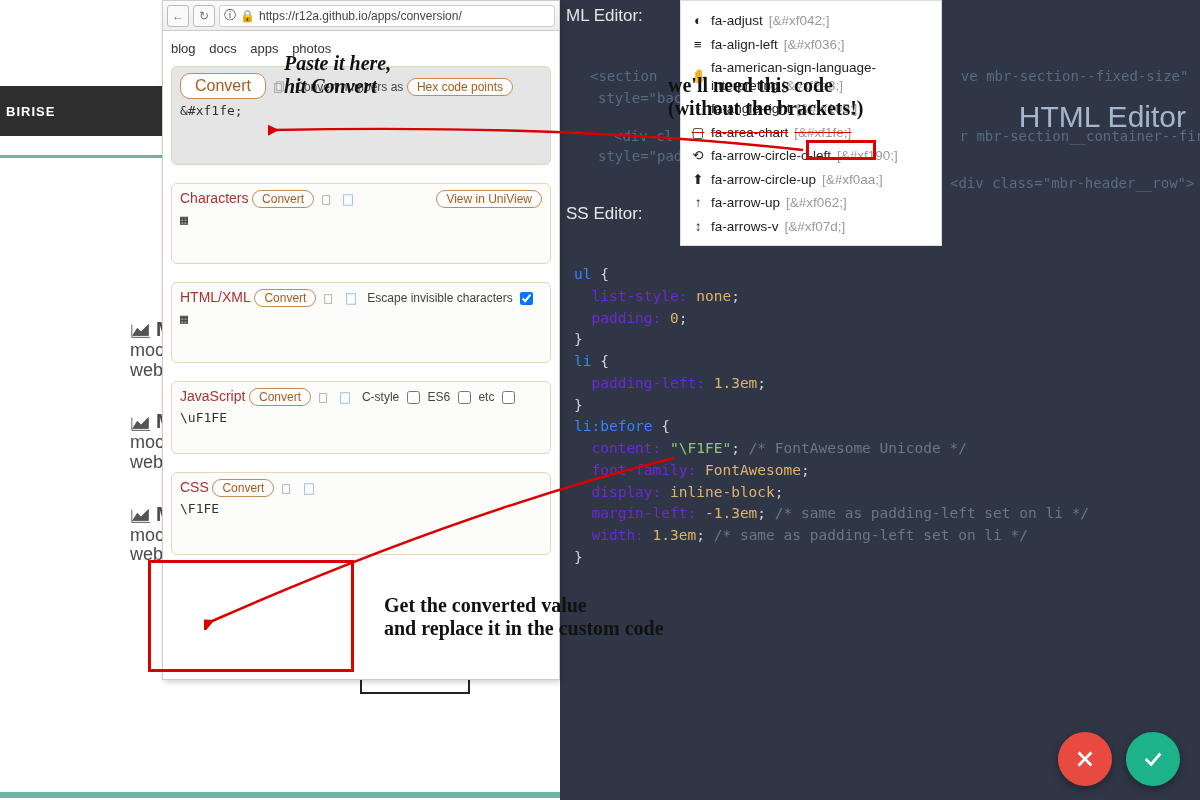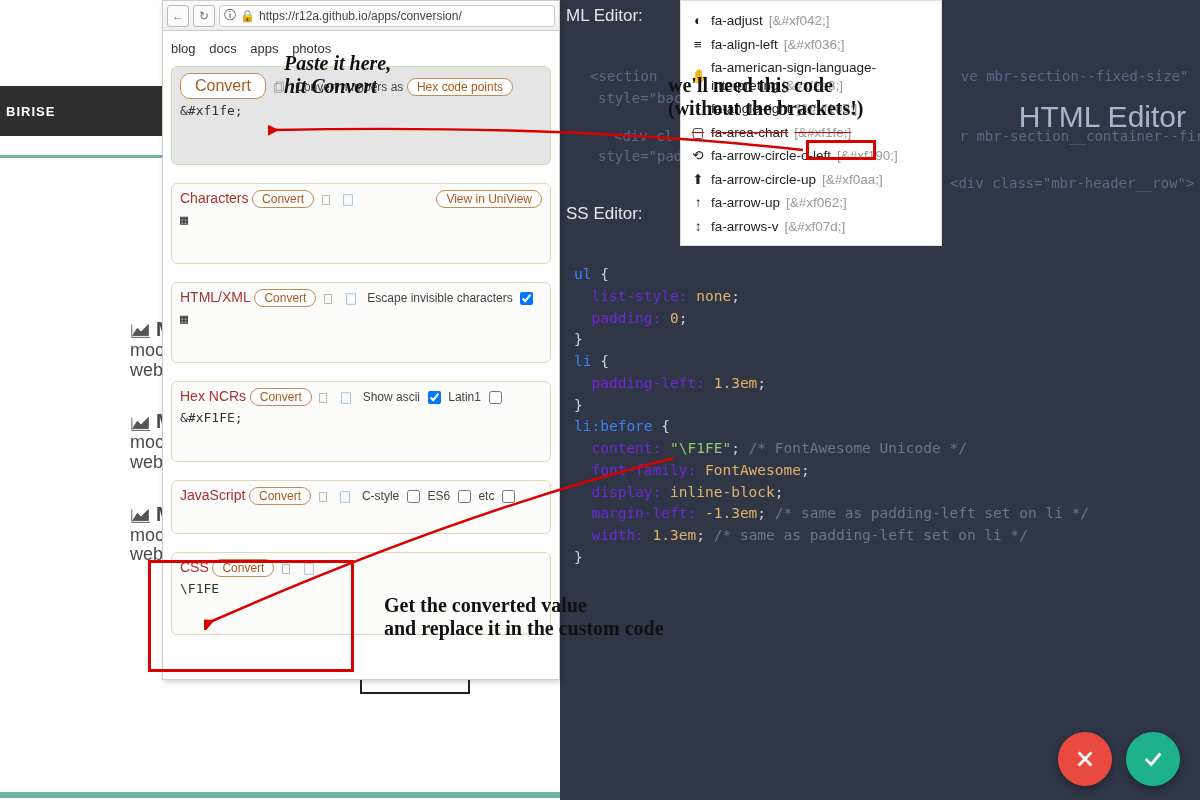--- a/index.html
+++ b/index.html
@@ -186,53 +186,38 @@
           </svg></span>
       <span class="icsmall"><svg viewBox="0 0 16 16">
             <rect x="3" y="2" width="10" height="12" fill="none" stroke="#5a8cc4"></rect>
           </svg></span>
       <span class="lbl">Escape invisible characters</span>
       <input type="checkbox" checked="" class="check" style="">
       <div class="out">▦</div>
       <div style="height:26px"></div>
     </div>
 
-    <div class="section">
-      <h3>Hex NCRs</h3>
-      <span class="pill">Convert</span>
-      <span class="icsmall"><svg viewBox="0 0 16 16">
-            <rect x="3" y="3" width="8" height="10" fill="none" stroke="#777"></rect>
-          </svg></span>
-      <span class="icsmall"><svg viewBox="0 0 16 16">
-            <rect x="3" y="2" width="10" height="12" fill="none" stroke="#5a8cc4"></rect>
-          </svg></span>
-      <span class="lbl">Show ascii</span>
-      <input type="checkbox" checked="" class="check" style="">
-      <span class="lbl">Latin1</span>
-      <input type="checkbox" class="check" style="">
-      <div class="out">&amp;#xF1FE;</div>
-      <div style="height:26px"></div>
-    </div>
 
     <div class="section">
       <h3>JavaScript</h3>
       <span class="pill">Convert</span>
       <span class="icsmall"><svg viewBox="0 0 16 16">
             <rect x="3" y="3" width="8" height="10" fill="none" stroke="#777"></rect>
           </svg></span>
       <span class="icsmall"><svg viewBox="0 0 16 16">
             <rect x="3" y="2" width="10" height="12" fill="none" stroke="#5a8cc4"></rect>
           </svg></span>
       <span class="lbl">C-style</span>
       <input type="checkbox" class="check" style="">
       <span class="lbl">ES6</span>
       <input type="checkbox" class="check" style="">
       <span class="lbl">
  etc</span>
       <input type="checkbox" class="check" style="">
+      <div class="out">\uF1FE</div>
       <div style="height:18px"></div>
     </div>
 
     <div class="section">
       <h3>CSS</h3>
       <span class="pill">Convert</span>
       <span class="icsmall"><svg viewBox="0 0 16 16">
             <rect x="3" y="3" width="8" height="10" fill="none" stroke="#777"></rect>
           </svg></span>
       <span class="icsmall"><svg viewBox="0 0 16 16">

